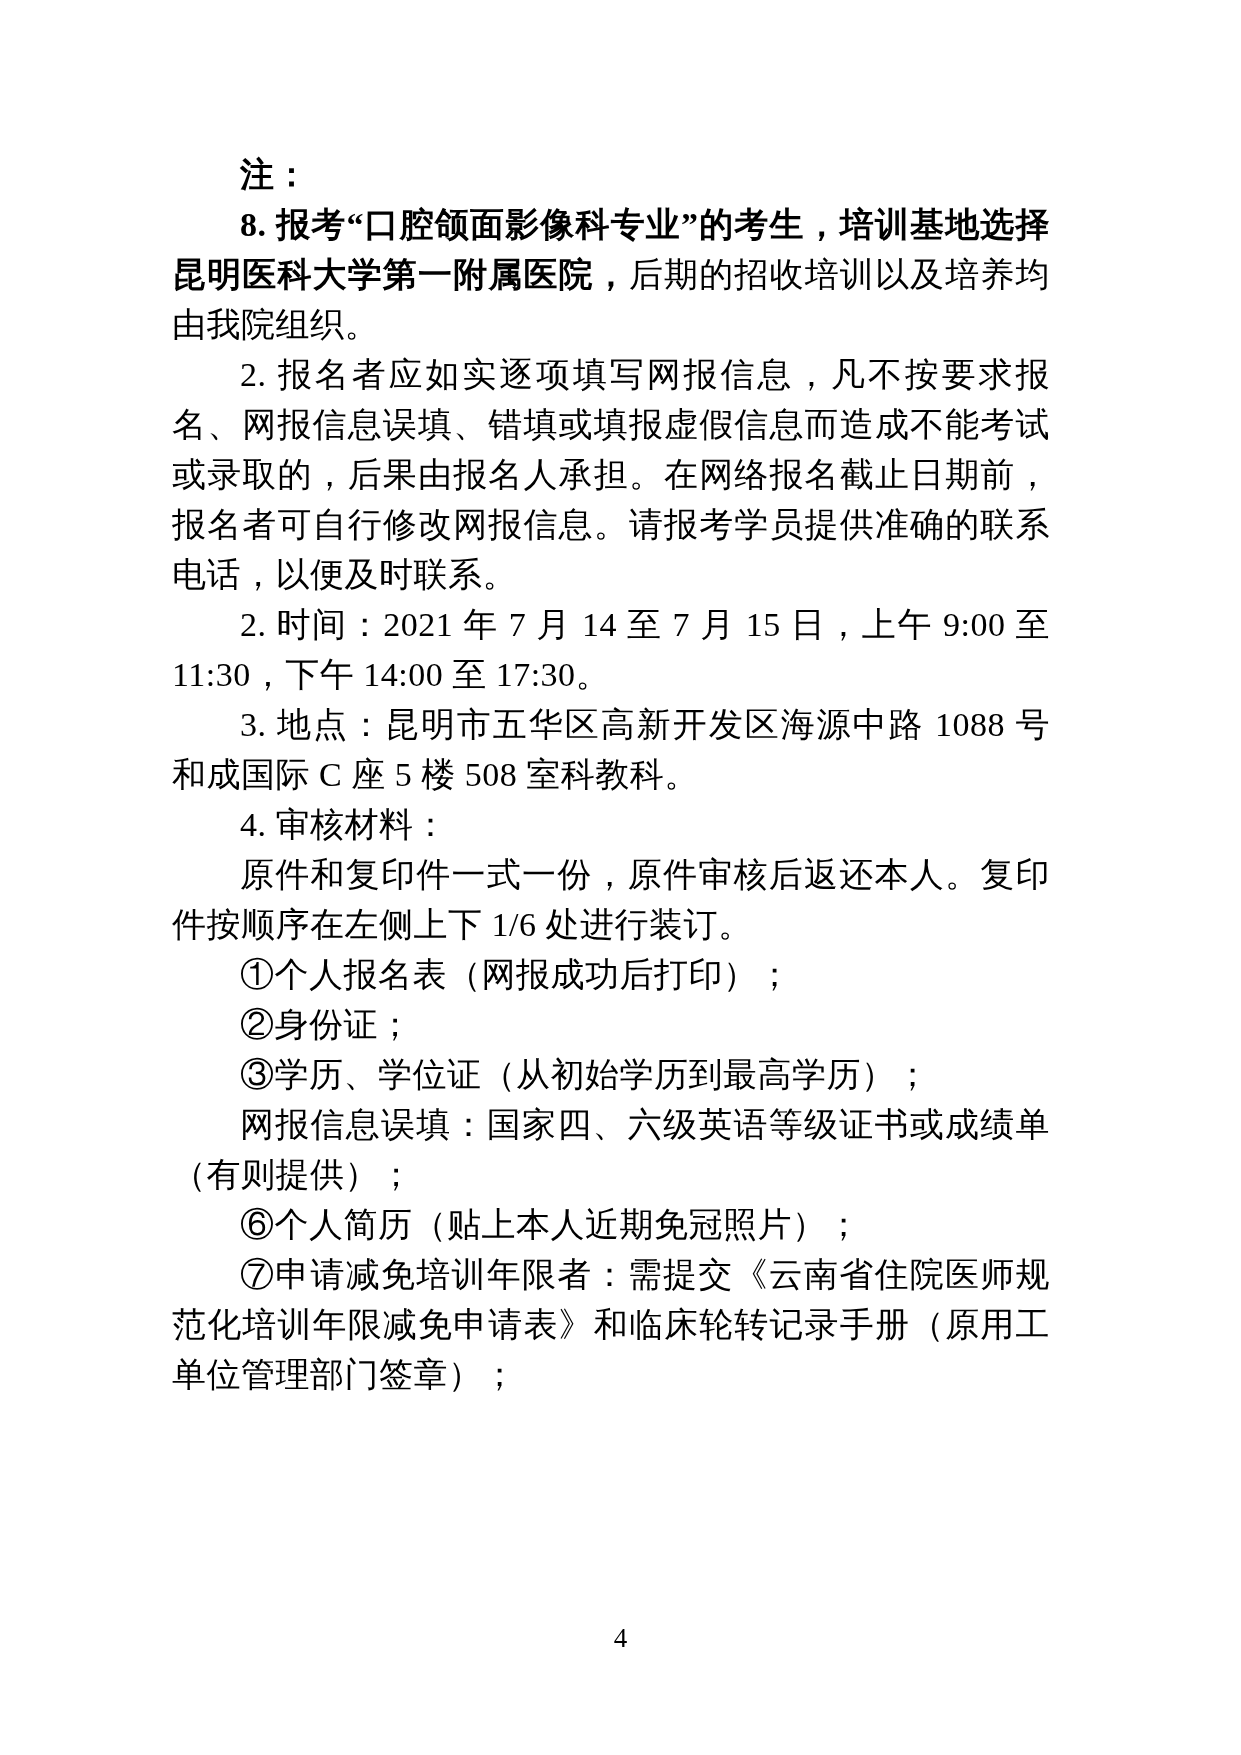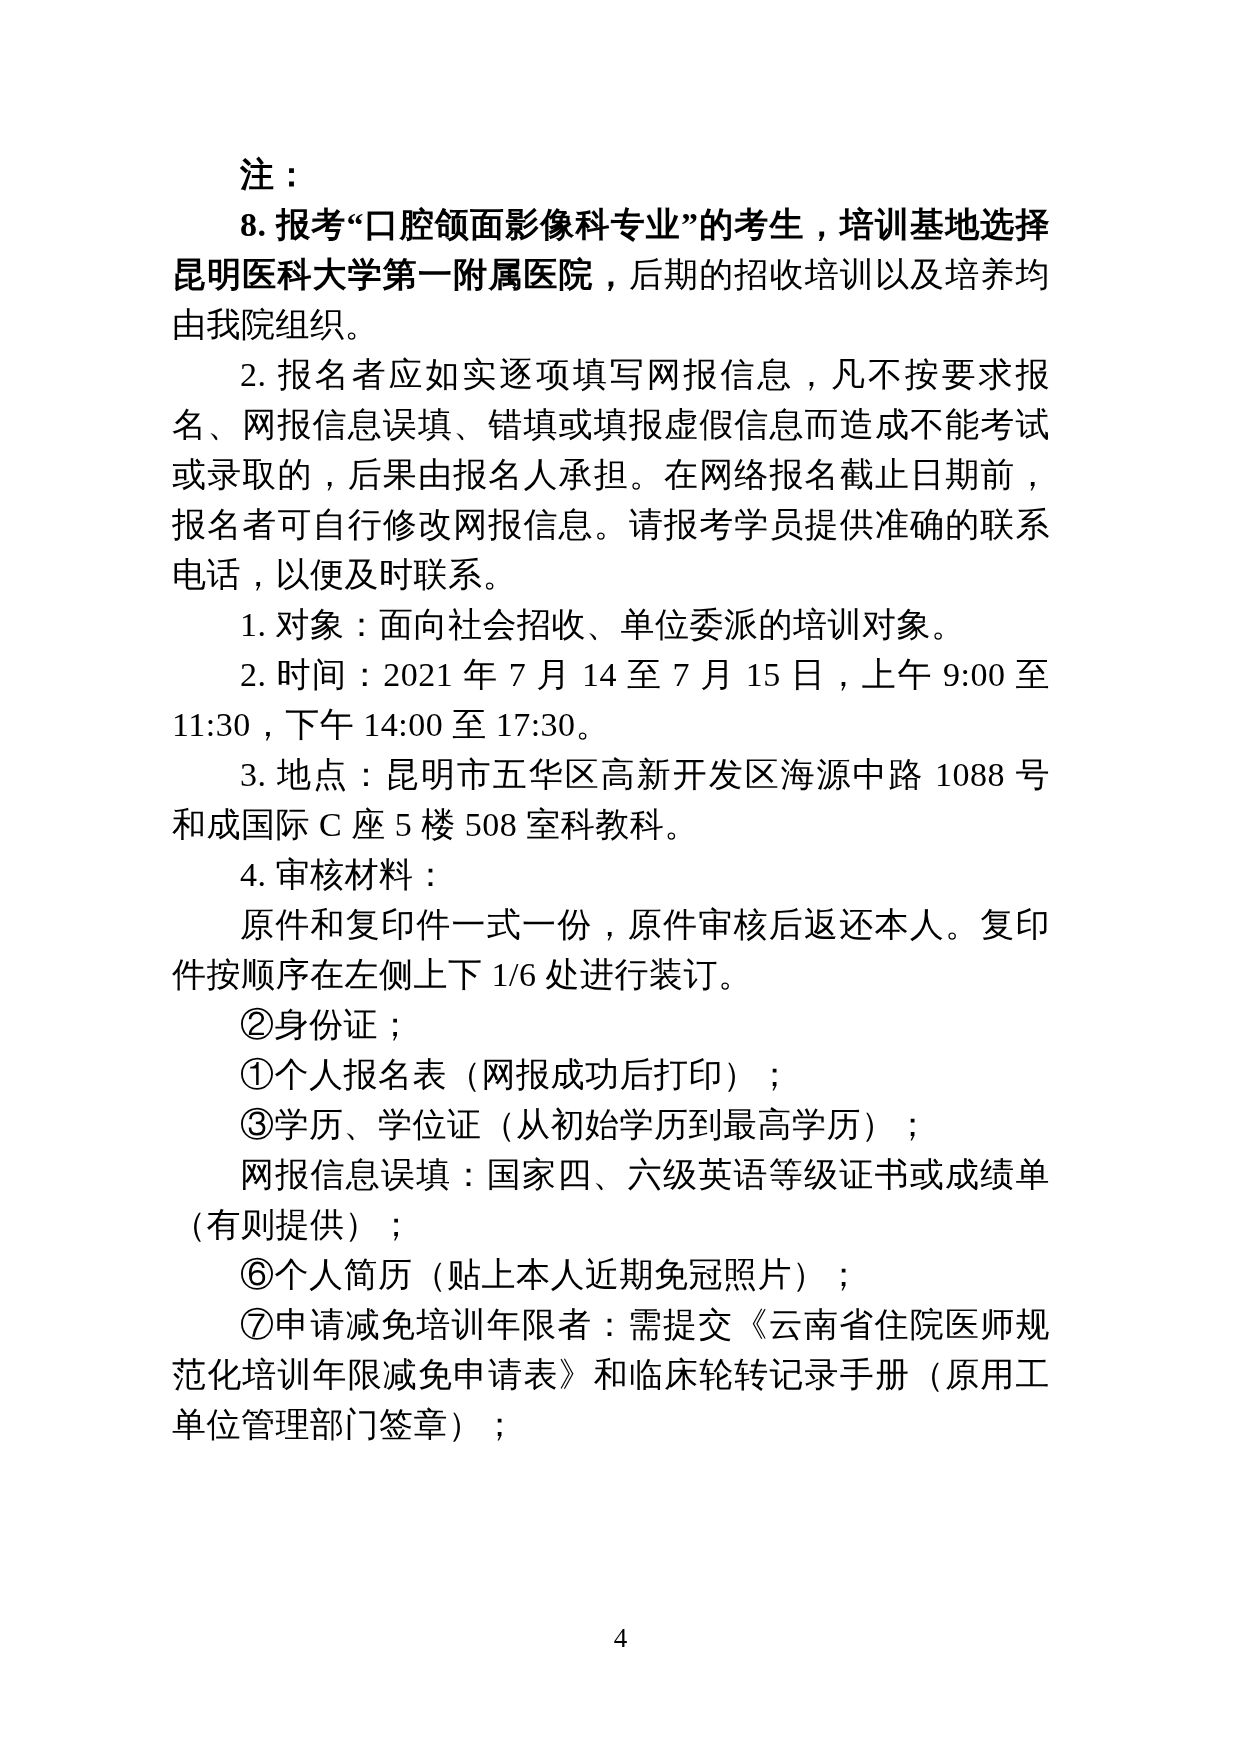--- a/index.html
+++ b/index.html
@@ -59,33 +59,32 @@
 <div class="page">
   <div class="content">
 
     <p class="bold">注：</p>
 
     <p><span class="bold">8. 报考“口腔颌面影像科专业”的考生，培训基地选择昆明医科大学第一附属医院，</span><span>后期的招收培训以及培养均由我院组织。</span></p>
 
     <p>2. 报名者应如实逐项填写网报信息，凡不按要求报名、网报信息误填、错填或填报虚假信息而造成不能考试或录取的，后果由报名人承担。在网络报名截止日期前，报名者可自行修改网报信息。请报考学员提供准确的联系电话，以便及时联系。</p>
 
 
-    <p>1. 对象：面向社会招收、单位委派的培训对象。</p>
 
     <p>2. 时间：2021 年 7 月 14 至 7 月 15 日，上午 9:00 至 11:30，下午 14:00 至 17:30。</p>
 
     <p>3. 地点：昆明市五华区高新开发区海源中路 1088 号和成国际 C 座 5 楼 508 室科教科。</p>
 
     <p>4. 审核材料：</p>
 
     <p>原件和复印件一式一份，原件审核后返还本人。复印件按顺序在左侧上下 1/6 处进行装订。</p>
 
+    <p>①个人报名表（网报成功后打印）；</p>
+
     <p>②身份证；</p>
-
-    <p>①个人报名表（网报成功后打印）；</p>
 
     <p>③学历、学位证（从初始学历到最高学历）；</p>
 
     <p>网报信息误填：国家四、六级英语等级证书或成绩单（有则提供）；</p>
 
 
     <p>⑥个人简历（贴上本人近期免冠照片）；</p>
 
     <p>⑦申请减免培训年限者：需提交《云南省住院医师规范化培训年限减免申请表》和临床轮转记录手册（原用工单位管理部门签章）；</p>
 

